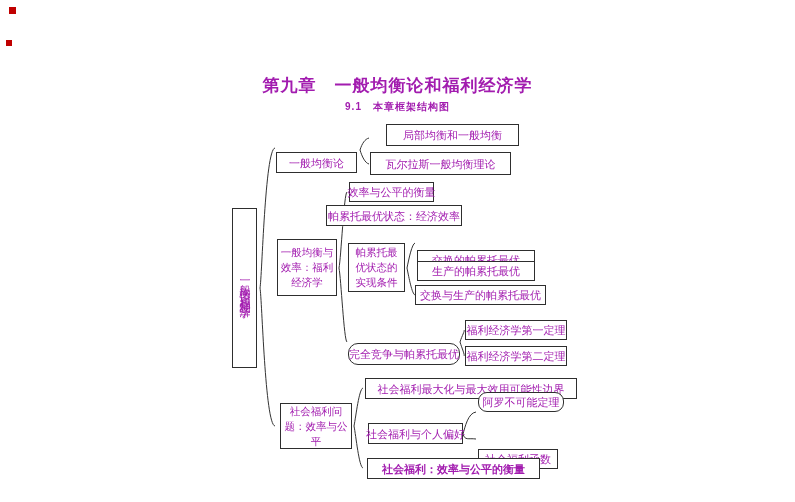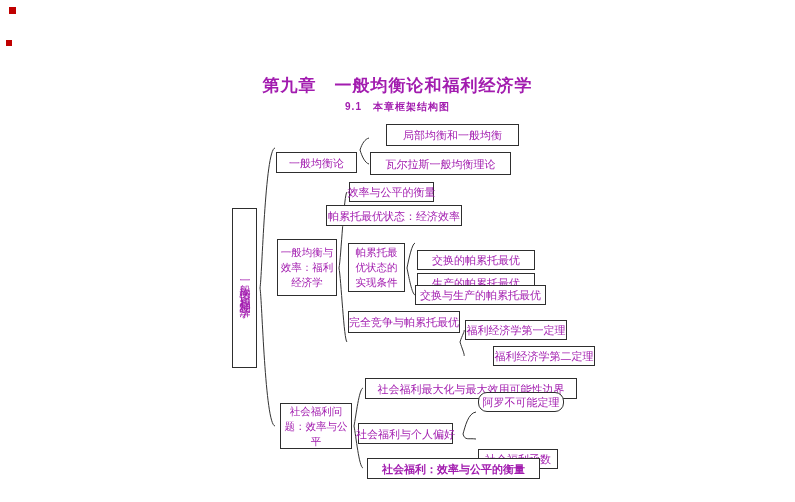--- a/index.html
+++ b/index.html
@@ -45,26 +45,26 @@
 
   <div class="box nowrap" style="left:276px;top:152px;width:81px;height:21px;">一般均衡论</div>
   <div class="box nowrap" style="left:370px;top:124px;width:133px;height:22px;margin-left:16px;">局部均衡和一般均衡</div>
   <div class="box nowrap" style="left:370px;top:152px;width:141px;height:23px;">瓦尔拉斯一般均衡理论</div>
 
   <div class="box multi" style="left:277px;top:239px;width:60px;height:57px;">一般均衡与效率：福利经济学</div>
   <div class="box nowrap" style="left:349px;top:182px;width:85px;height:20px;">效率与公平的衡量</div>
   <div class="box nowrap" style="left:326px;top:205px;width:136px;height:21px;">帕累托最优状态：经济效率</div>
   <div class="box multi" style="left:348px;top:243px;width:57px;height:49px;">帕累托最优状态的实现条件</div>
   <div class="box nowrap" style="left:417px;top:233px;width:118px;height:20px;margin-top:17px;">交换的帕累托最优</div>
-  <div class="box nowrap" style="left:417px;top:273px;width:118px;height:20px;">生产的帕累托最优</div>
+  <div class="box nowrap" style="left:417px;top:261px;width:118px;height:20px;">生产的帕累托最优</div>
   <div class="box nowrap" style="left:415px;top:285px;width:131px;height:20px;">交换与生产的帕累托最优</div>
-  <div class="box nowrap" style="left:348px;top:311px;width:112px;height:22px;">完全竞争与帕累托最优</div>
+  <div class="box nowrap" style="left:348px;top:343px;width:112px;height:22px;border-radius:10px;">完全竞争与帕累托最优</div>
   <div class="box nowrap" style="left:465px;top:320px;width:102px;height:20px;">福利经济学第一定理</div>
-  <div class="box nowrap" style="left:465px;top:346px;width:102px;height:20px;margin-left:28px;">福利经济学第二定理</div>
+  <div class="box nowrap" style="left:465px;top:346px;width:102px;height:20px;">福利经济学第二定理</div>
 
   <div class="box multi" style="left:280px;top:403px;width:72px;height:46px;">社会福利问题：效率与公平</div>
   <div class="box nowrap" style="left:365px;top:378px;width:212px;height:21px;">社会福利最大化与最大效用可能性边界</div>
-  <div class="box nowrap" style="left:358px;top:423px;width:95px;height:21px;text-align:center;">社会福利与个人偏好</div>
+  <div class="box nowrap" style="left:368px;top:423px;width:95px;height:21px;text-align:center;">社会福利与个人偏好</div>
   <div class="box nowrap" style="left:478px;top:392px;width:86px;height:20px;border-radius:9px;">阿罗不可能定理</div>
   <div class="box nowrap" style="left:478px;top:429px;width:80px;height:20px;margin-top:20px;">社会福利函数</div>
   <div class="box nowrap" style="left:367px;top:458px;width:173px;height:21px;font-weight:bold;">社会福利：效率与公平的衡量</div>
 
 </div>
 
 </body></html>

